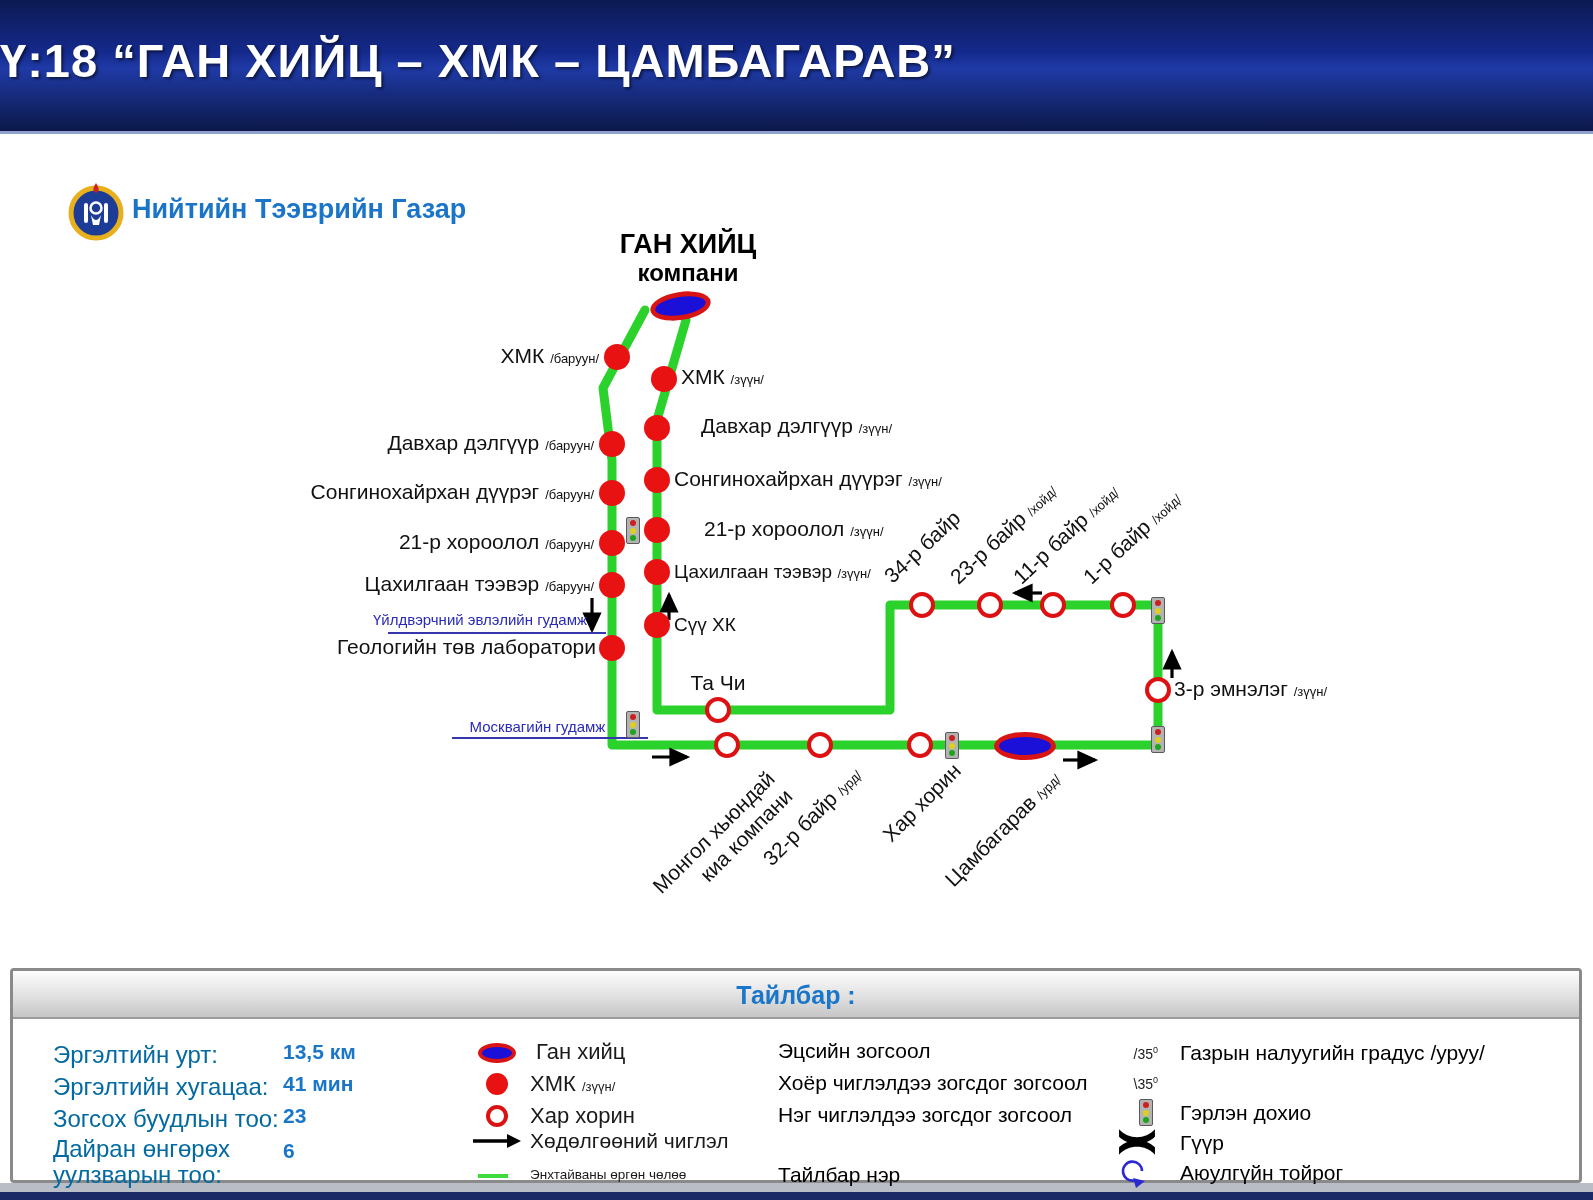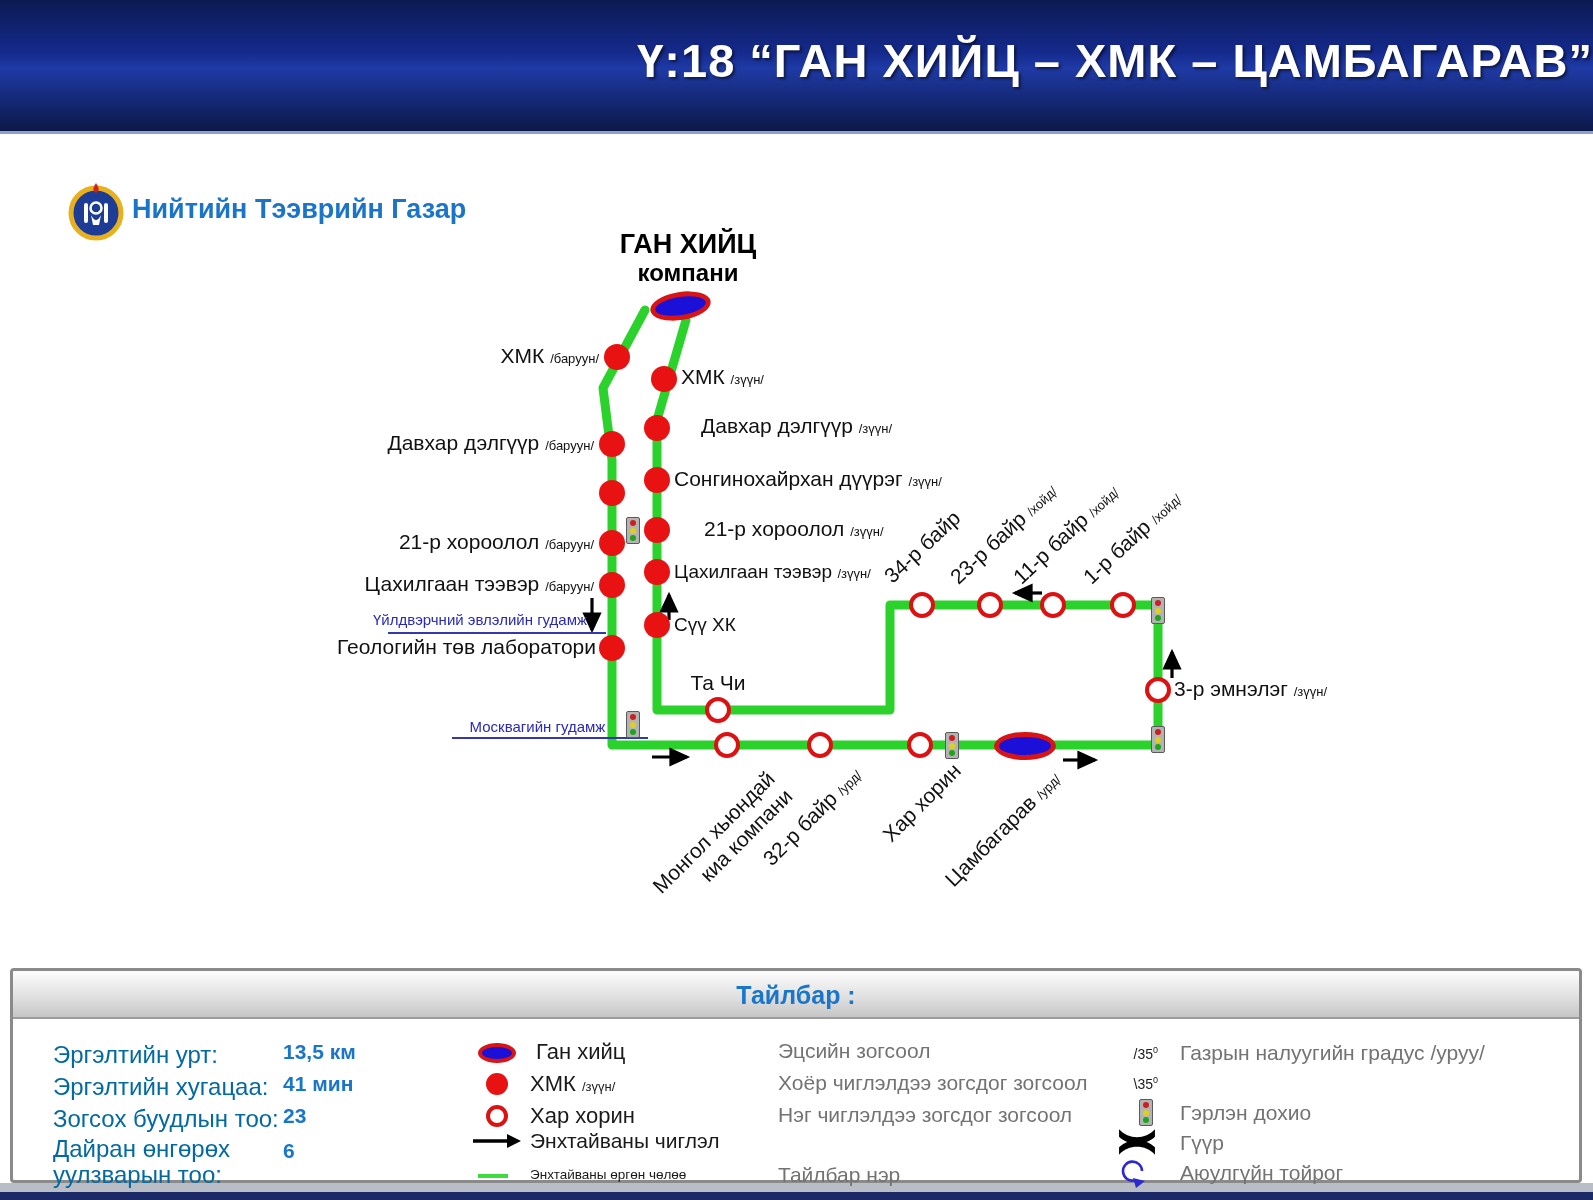--- a/index.html
+++ b/index.html
@@ -4,21 +4,21 @@
 <style>
   html,body{margin:0;padding:0;background:#fff;}
   #canvas{position:relative;width:1593px;height:1200px;background:#ffffff;
           font-family:"Liberation Sans",sans-serif;overflow:hidden;color:#111;}
   .abs{position:absolute;}
 
   
   .header{position:absolute;left:0;top:0;width:1593px;height:131px;
           background:linear-gradient(180deg,#0c1a52 0%,#16299579 40%,#1f3aa6 52%,#0b1848 100%);
           background-color:#132a84;border-bottom:3px solid #8fa0cf;}
-  .header-title{position:absolute;left:0;top:33px;width:100%;text-align:right;
+  .header-title{position:absolute;left:0;top:33px;width:100%;text-align:left;
           font-size:47px;font-weight:bold;color:#ffffff;letter-spacing:1px;
           text-shadow:2px 2px 3px rgba(0,0,0,.55);white-space:nowrap;}
 
   
   .org-name{position:absolute;left:132px;top:194px;font-size:27px;font-weight:bold;color:#1a74c8;white-space:nowrap;}
 
   
   .compass{position:absolute;left:1395px;top:176px;width:160px;height:80px;font-size:13.5px;color:#111;}
   .compass .n{position:absolute;left:0;top:0;width:156px;text-align:center;}
   .compass .w{position:absolute;left:0;top:28px;width:56px;text-align:right;}
@@ -52,21 +52,21 @@
   .tl .r{background:#cc2020;}.tl .y{background:#ddd020;}.tl .g{background:#1fa41f;}
 
   
   .legendbox{position:absolute;left:10px;top:968px;width:1572px;height:215px;border:3px solid #8a8a8a;
              border-radius:4px;background:#fff;box-sizing:border-box;z-index:6;}
   .legendband{position:absolute;left:0;top:0;right:0;height:46px;
              background:linear-gradient(180deg,#fdfdfd 0%,#dedede 60%,#c6c6c6 100%);
              border-bottom:2px solid #9c9c9c;border-radius:2px 2px 0 0;}
   .legendtitle{position:absolute;left:0;top:10px;width:100%;text-align:center;font-size:25px;font-weight:bold;color:#1976c8;}
   .lg-black{position:absolute;font-size:24px;color:#0369a1;white-space:nowrap;}
-  .lg-blue{position:absolute;font-size:21px;color:#737373;white-space:nowrap;}
+  .lg-blue{position:absolute;font-size:21px;color:#000000;white-space:nowrap;}
   .lg-val{position:absolute;font-size:21px;font-weight:bold;color:#1976c8;white-space:nowrap;}
   .lg-sym-lbl{position:absolute;font-size:22px;color:#1a1a1a;white-space:nowrap;}
   .lg-sym-lbl .sfx{font-size:13px;}
   .lg-tiny{font-size:13.5px !important;}
   .lg-ellipse{position:absolute;width:38px;height:20px;background:#1a10d8;border:4.5px solid #d81414;border-radius:50%;box-sizing:border-box;}
   .lg-dot{position:absolute;width:22px;height:22px;border-radius:50%;background:#e81212;}
   .lg-open{position:absolute;width:22px;height:22px;border-radius:50%;background:#fff;border:4px solid #dd1111;box-sizing:border-box;}
   .lg-grad{position:absolute;font-size:14px;color:#1a1a1a;width:42px;text-align:right;white-space:nowrap;}
   .lg-grad sup{font-size:9px;}
   .lg-greenline{position:absolute;width:30px;height:3.5px;background:#3ddb3d;}
@@ -116,20 +116,21 @@
     <span>Цамбагарав</span> <span class="sfx">/урд/</span>
   </div>
 
   <div class="stop" style="left:604px;top:344px;"></div>
   <div class="lbl ralign" style="right:994px;top:343px;"><span>ХМК</span> <span class="sfx">/баруун/</span></div>
 
   <div class="stop" style="left:599px;top:431px;"></div>
   <div class="lbl ralign" style="right:999px;top:430px;"><span>Давхар дэлгүүр</span> <span class="sfx">/баруун/</span></div>
 
   <div class="stop" style="left:599px;top:480px;"></div>
+  <div class="lbl ralign" style="right:999px;top:479px;"><span>Сонгинохайрхан дүүрэг</span> <span class="sfx">/баруун/</span></div>
 
   <div class="stop" style="left:599px;top:530px;"></div>
   <div class="lbl ralign" style="right:999px;top:529px;"><span>21-р хороолол</span> <span class="sfx">/баруун/</span></div>
 
   <div class="stop" style="left:599px;top:572px;"></div>
   <div class="lbl ralign" style="right:999px;top:571px;"><span>Цахилгаан тээвэр</span> <span class="sfx">/баруун/</span></div>
 
   <div class="stop" style="left:599px;top:635px;"></div>
   <div class="lbl ralign" style="right:997px;top:634px;"><span>Геологийн төв лаборатори</span></div>
 
@@ -233,21 +234,21 @@
     <div class="lg-dot" style="left:473px;top:102px;"></div>
     <div class="lg-sym-lbl" style="left:517px;top:100px;"><span>ХМК</span> <span class="sfx">/зүүн/</span></div>
 
     <div class="lg-open" style="left:473px;top:134px;"></div>
     <div class="lg-sym-lbl" style="left:517px;top:132px;"><span>Хар хорин</span></div>
 
     <svg style="position:absolute;left:458px;top:162px;" width="50" height="16" viewBox="0 0 50 16">
       <line x1="2" y1="8" x2="38" y2="8" stroke="#000" stroke-width="3.4"></line>
       <path d="M36 1 L50 8 L36 15 Z" fill="#000"></path>
     </svg>
-    <div class="lg-sym-lbl" style="left:517px;top:158px;font-size:21px;"><span>Энхтайваны чиглэл</span></div>
+    <div class="lg-sym-lbl" style="left:517px;top:158px;font-size:21px;"><span>Хөдөлгөөний чиглэл</span></div>
 
     <div class="lg-greenline" style="left:465px;top:203px;"></div>
     <div class="lg-sym-lbl lg-tiny" style="left:517px;top:196px;"><span>Энхтайваны өргөн чөлөө</span></div>
 
     <div class="lg-blue" style="left:765px;top:68px;">Эцсийн зогсоол</div>
     <div class="lg-blue" style="left:765px;top:100px;">Хоёр чиглэлдээ зогсдог зогсоол</div>
     <div class="lg-blue" style="left:765px;top:132px;">Нэг чиглэлдээ зогсдог зогсоол</div>
     <div class="lg-blue" style="left:765px;top:192px;">Тайлбар нэр</div>
 
     <div class="lg-grad" style="left:1103px;top:74px;"><span>/35</span><sup>0</sup></div>

